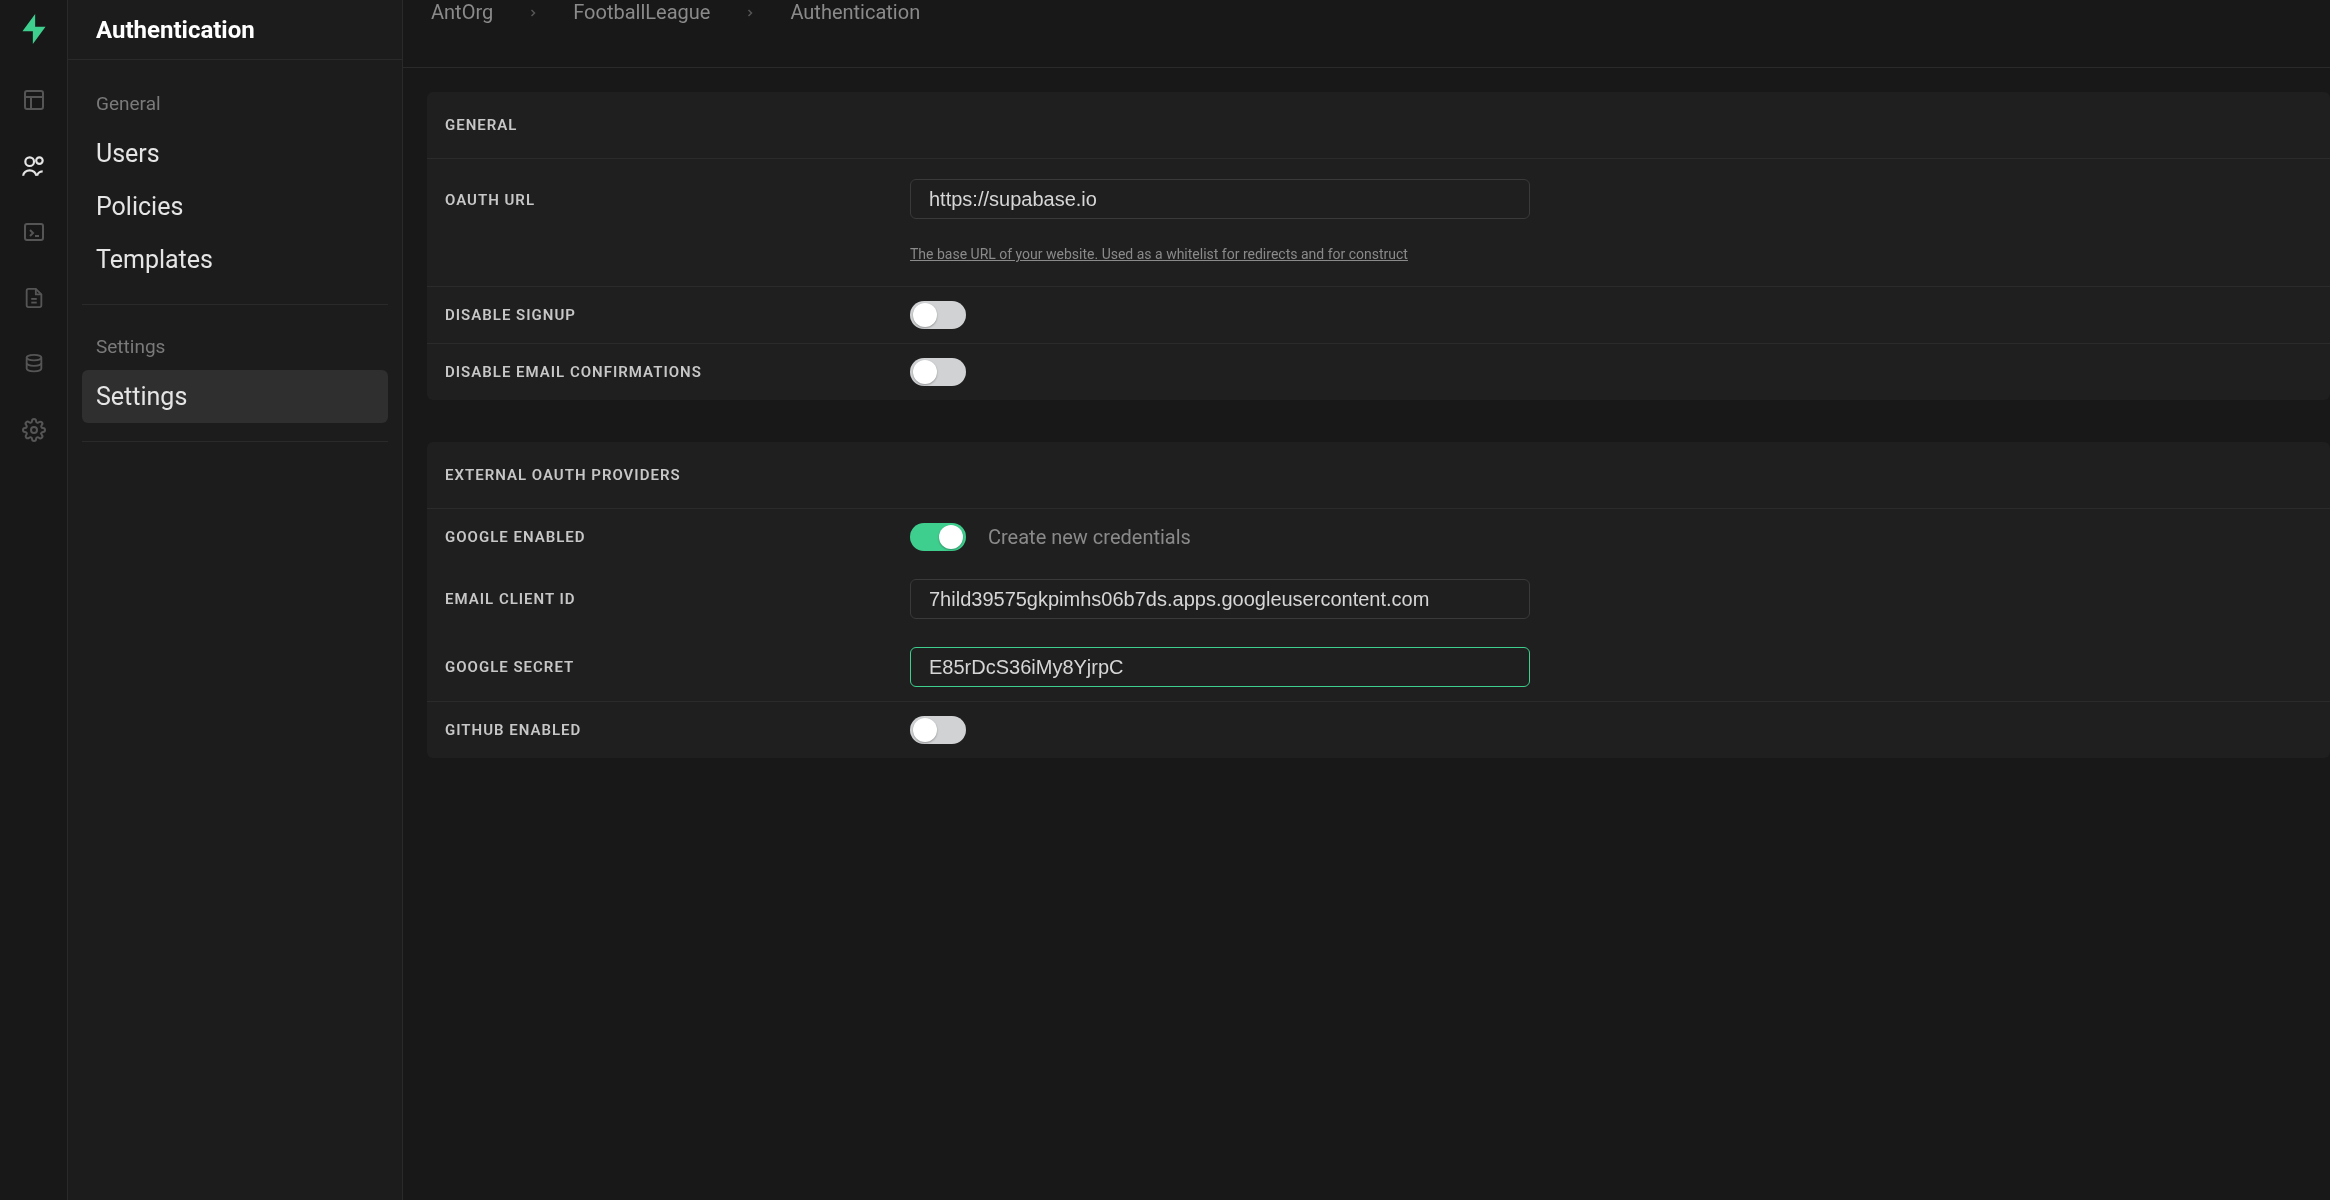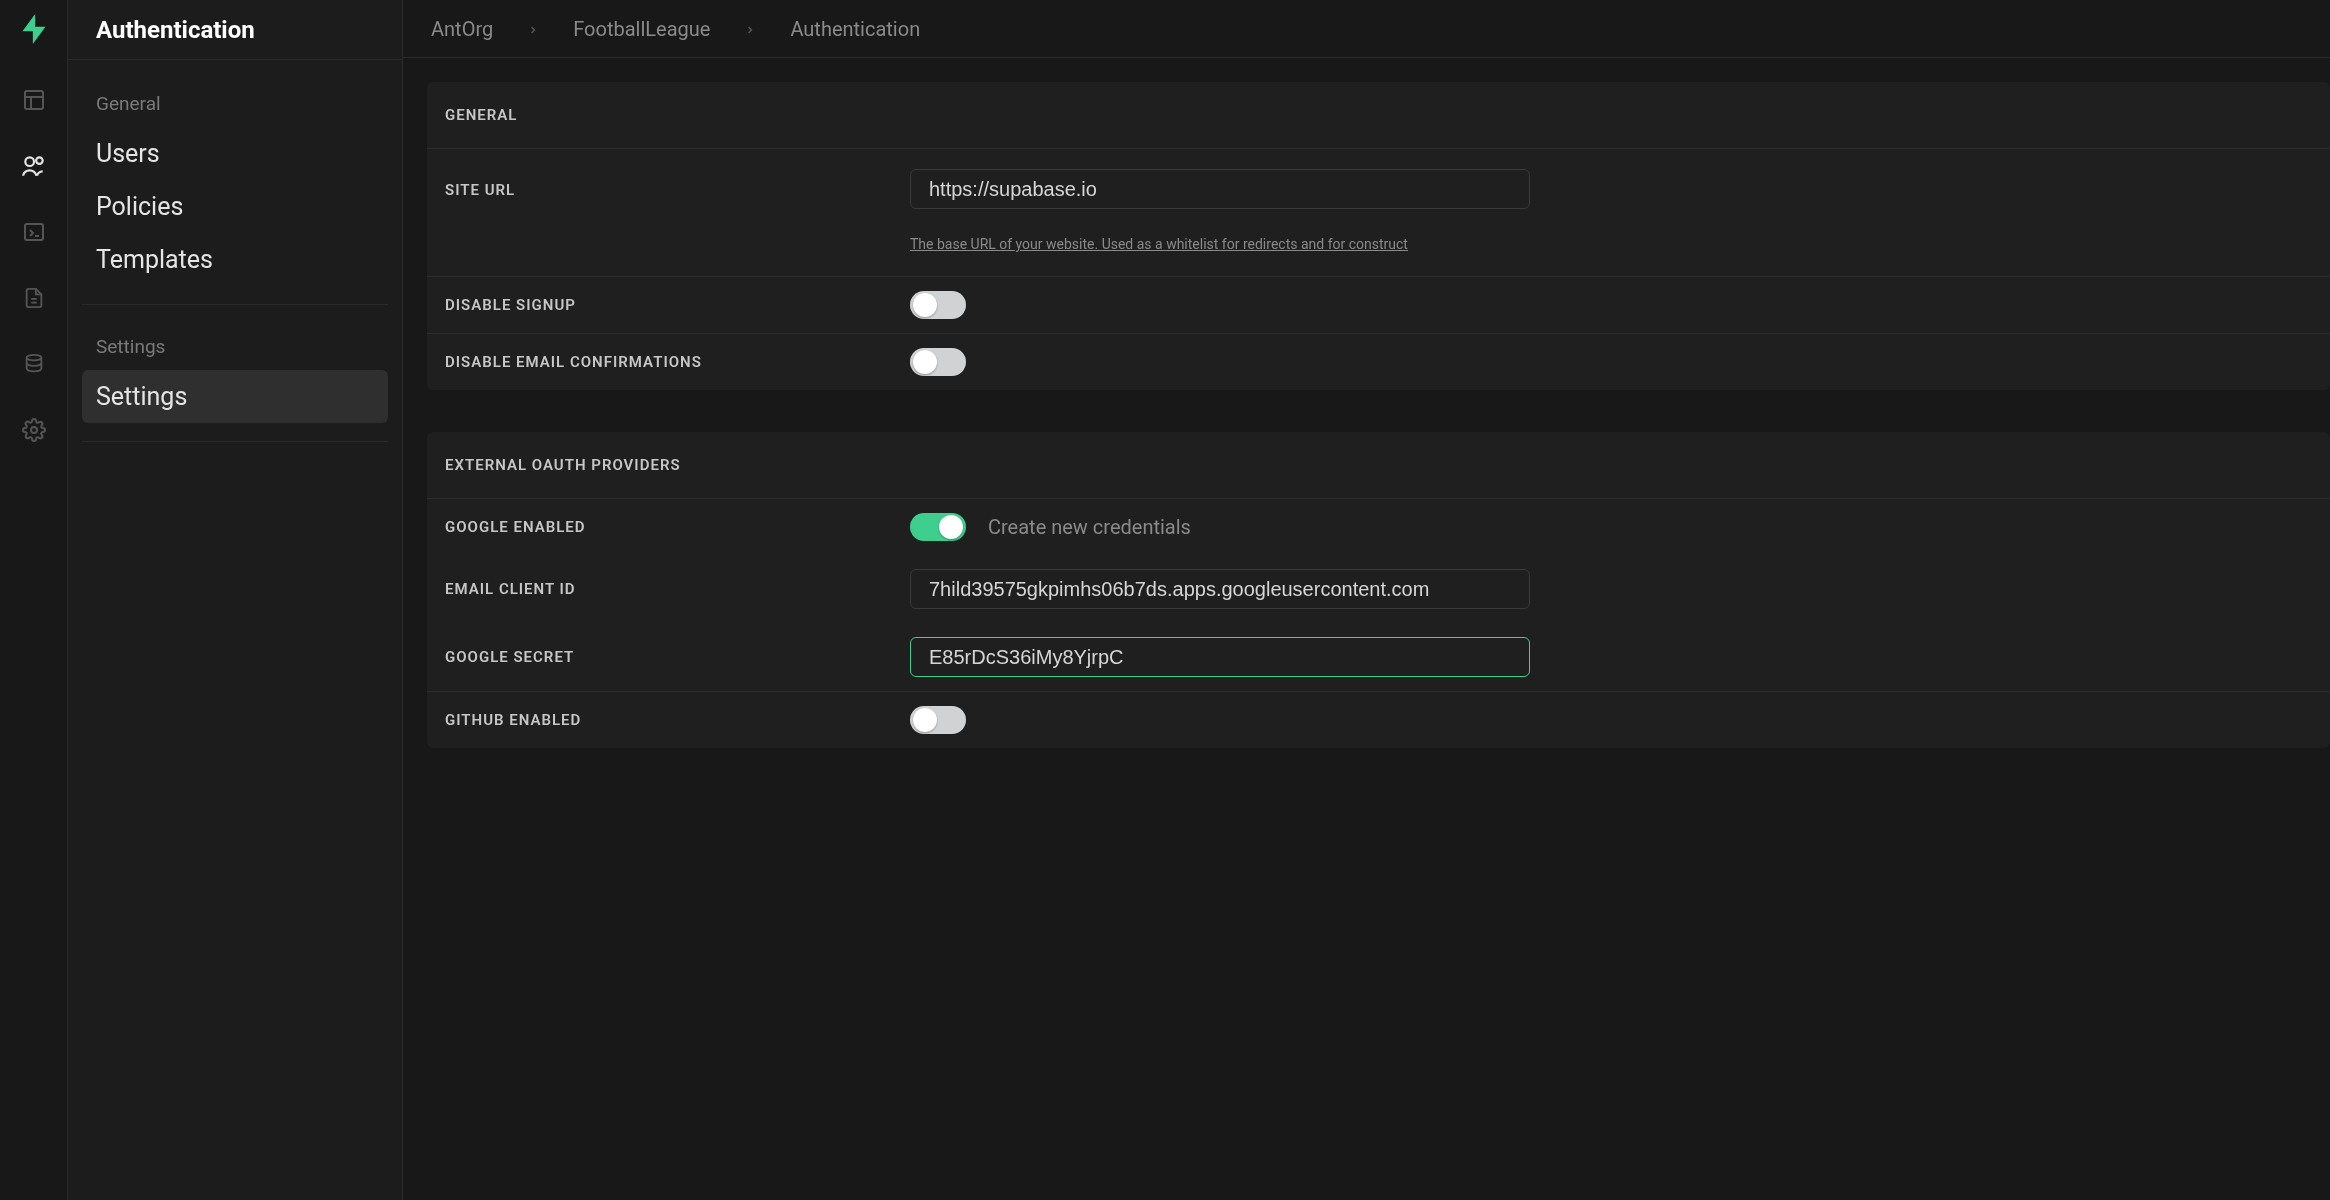--- a/index.html
+++ b/index.html
@@ -76,23 +76,23 @@
 
   
   .main {
     flex:1;
     display:flex;
     flex-direction:column;
     background:#181818;
     min-width:0;
   }
   .breadcrumb {
-    height:58px;
-    display:flex;
-    align-items:center;
+    height:68px;
+    display:flex;
+    align-items:flex-start;
     gap: 34px;
     padding: 0 28px;
     color:#8a8a8a;
     font-size:20px;
     border-bottom:1px solid #2a2a2a;
   }
   .crumb { cursor:pointer; }
   .crumb-sep { color:#555; }
 
   .scroll {
@@ -273,21 +273,21 @@
     </span>
     <span class="crumb">Authentication</span>
   </div>
 
   <div class="scroll">
 
     <div class="card">
       <div class="card-head">GENERAL</div>
 
       <div class="row row-top bordered">
-        <div class="row-label">SITE URL</div>
+        <div class="row-label">OAUTH URL</div>
         <div class="row-control">
           <input class="text-input" value="https://supabase.io" style="">
           <div class="help-text">The base URL of your website. Used as a whitelist for redirects and for construct</div>
         </div>
       </div>
 
       <div class="row bordered">
         <div class="row-label">DISABLE SIGNUP</div>
         <div class="row-control ctrl-inline">
           <div class="toggle">

